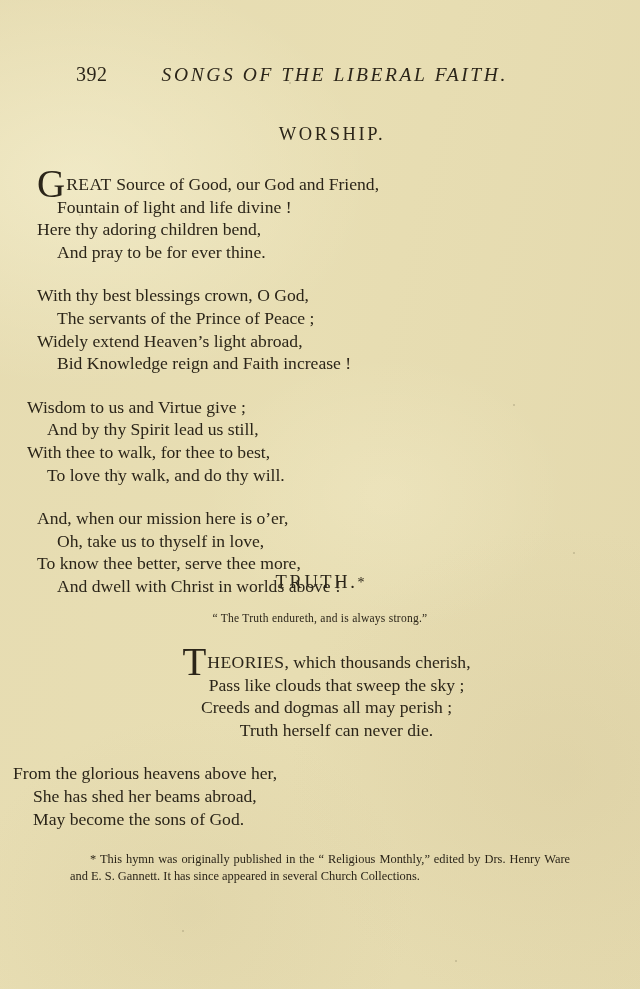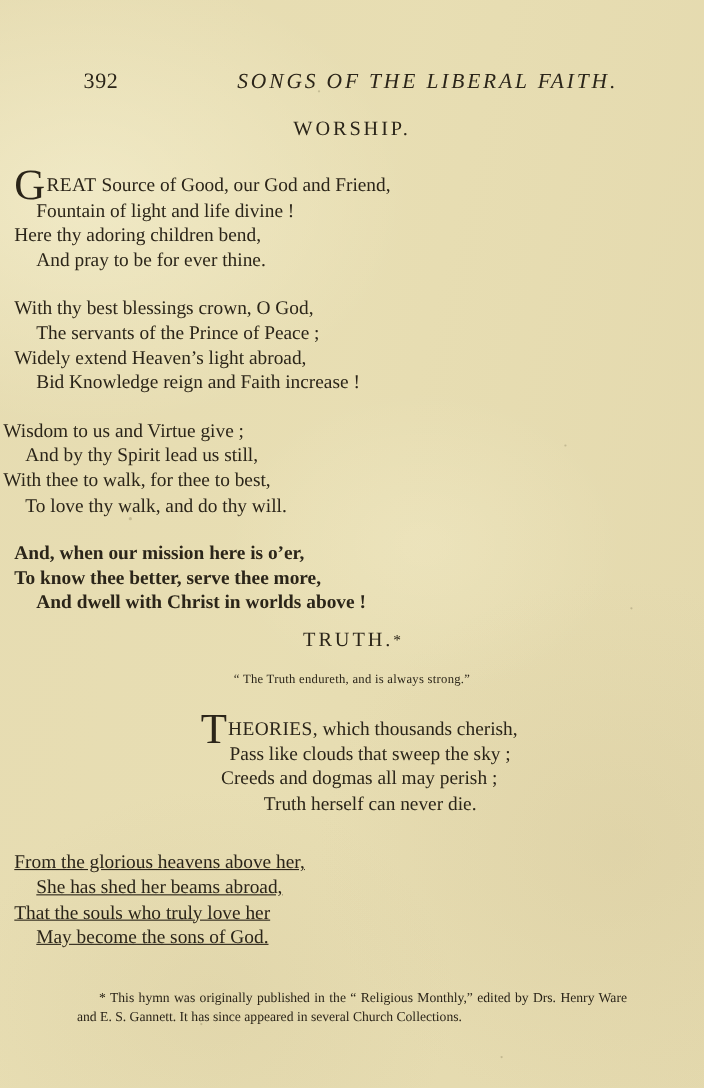--- a/index.html
+++ b/index.html
@@ -54,21 +54,21 @@
     display: flex;
     align-items: baseline;
   }
   .folio {
     font-size: 20px;
     letter-spacing: .5px;
     font-family: "Liberation Serif", "DejaVu Serif", serif;
   }
   .head-title {
     flex: 1;
-    text-align: right;
+    text-align: center;
     font-style: italic;
     font-size: 19.5px;
     letter-spacing: 2.6px;
     padding-right: 18px;
     white-space: nowrap;
     margin-top: 24px;
   }
 
   
   .content {
@@ -150,59 +150,59 @@
   <div class="speck" style="left:455px; top:960px; width:2px; height:2px;"></div>
   <div class="speck" style="left:289px; top:82px;  width:2px; height:2px;"></div>
   <div class="speck" style="left:573px; top:552px; width:2px; height:2px;"></div>
   <div class="speck" style="left:182px; top:930px; width:2px; height:2px;"></div>
 
   <div class="running-head">
     <span class="folio">392</span>
     <span class="head-title">SONGS OF THE LIBERAL FAITH.</span>
   </div>
 
-  <div class="content" id="hymn-0" style="top:108px;">
+  <div class="content" id="hymn-0" style="top:124px;margin-left:24px;">
       <h2 class="hymn-title"><span>WORSHIP.</span></h2>
       <p class="stanza" style="margin-top: 28px; padding-left: 13px;">
         <span class="vline"><span class="dropcap">G</span><span class="smallcaps-open">REAT</span><span> Source of Good, our God and Friend,</span></span>
         <span class="vline ind">Fountain of light and life divine !</span>
         <span class="vline">Here thy adoring children bend,</span>
         <span class="vline ind">And pray to be for ever thine.</span>
       </p>
       <p class="stanza" style="margin-top: 21px; padding-left: 13px;">
         <span class="vline">With thy best blessings crown, O God,</span>
         <span class="vline ind">The servants of the Prince of Peace ;</span>
         <span class="vline">Widely extend Heaven’s light abroad,</span>
         <span class="vline ind">Bid Knowledge reign and Faith increase !</span>
       </p>
       <p class="stanza" style="margin-top: 21px; padding-left: 3px;">
         <span class="vline">Wisdom to us and Virtue give ;</span>
         <span class="vline ind">And by thy Spirit lead us still,</span>
         <span class="vline">With thee to walk, for thee to best,</span>
         <span class="vline ind">To love thy walk, and do thy will.</span>
       </p>
-      <p class="stanza" style="margin-top: 21px; padding-left: 13px; font-weight: bold;">
+      <p class="stanza" style="margin-top: 21px; padding-left: 13px;">
         <span class="vline">And, when our mission here is o’er,</span>
+        <span class="vline ind">Oh, take us to thyself in love,</span>
         <span class="vline">To know thee better, serve thee more,</span>
         <span class="vline ind">And dwell with Christ in worlds above !</span>
       </p>
     </div>
 
   <div class="content" id="hymn-1" style="top:572px;">
       <h2 class="hymn-title"><span>TRUTH.</span><span class="fn-mark">*</span></h2>
       <p class="epigraph" style="margin-top: 19px;">“ The Truth endureth, and is always strong.”</p>
       <p class="stanza" style="margin-top: 27px; padding-left: 13px; text-align: center;">
         <span class="vline"><span class="dropcap">T</span><span class="smallcaps-open">HEORIES</span><span>, which thousands cherish,</span></span>
         <span class="vline ind">Pass like clouds that sweep the sky ;</span>
         <span class="vline">Creeds and dogmas all may perish ;</span>
         <span class="vline ind">Truth herself can never die.</span>
       </p>
-      <p class="stanza" style="margin-top: 31px; padding-left: 13px; text-decoration: underline;">
+      <p class="stanza" style="margin-top: 21px; padding-left: 13px;">
         <span class="vline">From the glorious heavens above her,</span>
         <span class="vline ind">She has shed her beams abroad,</span>
-        <span class="vline">That the souls who truly love her</span>
         <span class="vline ind">May become the sons of God.</span>
       </p>
     </div>
 
-  <p class="footnote" id="footnote" style="top:899px;"><span class="fn-indent"></span><span class="fn-star">*</span> <span>This hymn was originally published in the “ Religious Monthly,” edited by Drs. Henry Ware and E. S. Gannett.  It has since appeared in several Church Collections.</span></p>
+  <p class="footnote" id="footnote" style="top:851px;"><span class="fn-indent"></span><span class="fn-star">*</span> <span>This hymn was originally published in the “ Religious Monthly,” edited by Drs. Henry Ware and E. S. Gannett.  It has since appeared in several Church Collections.</span></p>
 
 </div>
 
 </body></html>

